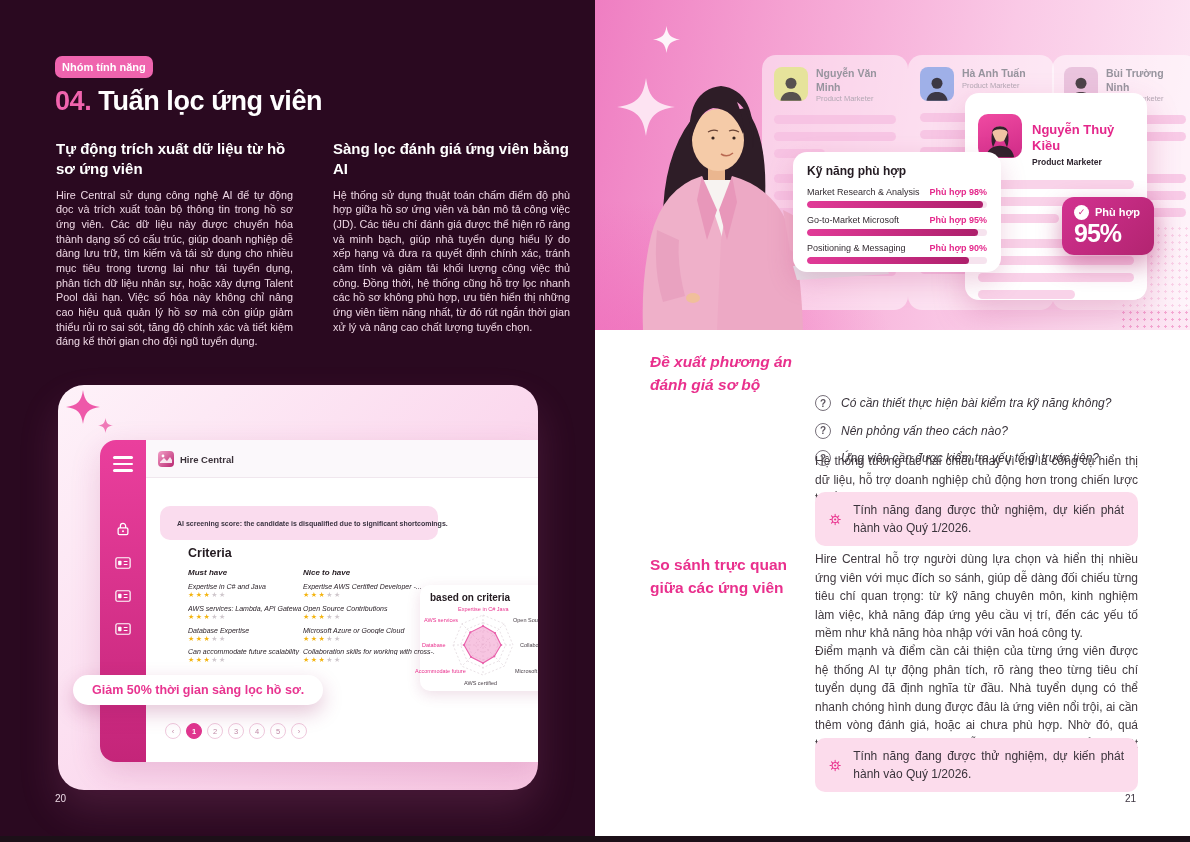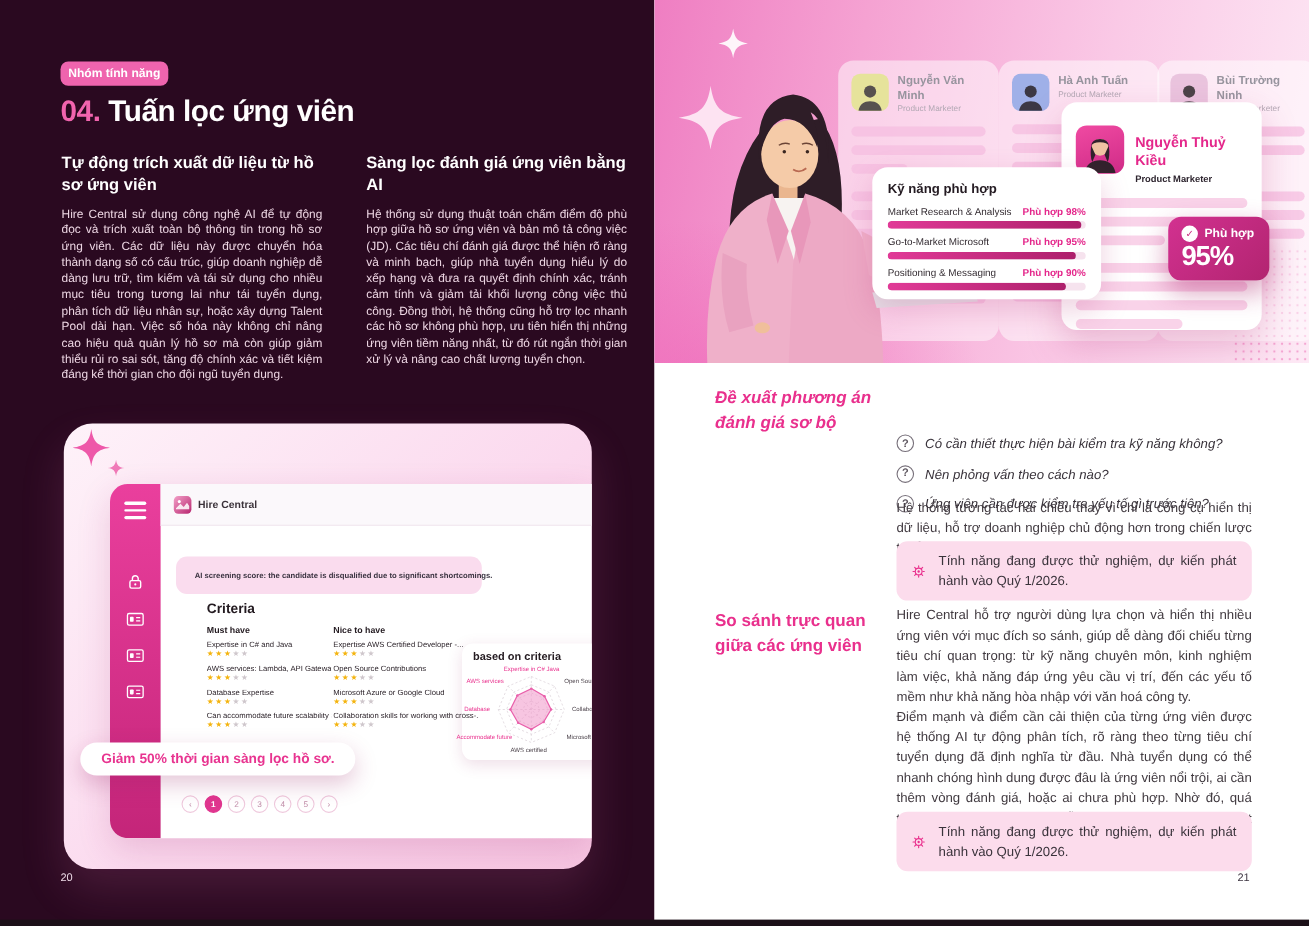--- a/index.html
+++ b/index.html
@@ -29,21 +29,21 @@
   .hamburger i { display:block; height:2.6px; background:#fff; border-radius:2px; margin-bottom:4px; }
   .sb-icon { left:14px; width:18px; height:18px; }
   .app-topbar { left:46px; top:0; width:392px; height:38px; background:#fbf8fb; border-bottom:1px solid #f0e7ee; }
   .app-logo { left:12px; top:11px; width:16px; height:16px; border-radius:4px;
               background:linear-gradient(135deg,#f3a0c8,#b8256f); }
   .app-name { left:34px; top:14px; font-size:9.5px; color:#3b323a; font-weight:600; }
   .app-banner { left:60px; top:66px; width:278px; height:34px; background:#fadcee; border-radius:10px;
                 display:flex; align-items:center; padding:0 10px; gap:7px; }
   .app-banner .txt { font-size:7px; color:#3a3340; font-weight:600; white-space:nowrap; }
   .criteria-title { left:88px; top:106px; font-size:12.5px; font-weight:bold; color:#231a20; }
-  .crit-col { top:128px; }
+  .crit-col { top:128px;font-style:italic; }
   .mh { left:88px; width:113px; } .nh { left:203px; width:132px; }
   .crit-label { font-size:8px; font-weight:bold; color:#231a20; margin-bottom:6px; }
   .crit-item { margin-bottom:5px; }
   .crit-text { font-size:7px; color:#2b2229; white-space:nowrap; overflow:hidden; }
   .stars { font-size:7px; letter-spacing:1.5px; line-height:1.4; }
   .stars .on { color:#f4b40f; } .stars .off { color:#cfc7cc; }
 
   .radar-card { left:320px; top:145px; width:152px; height:106px; background:#fff; border-radius:10px;
                 box-shadow:0 4px 14px rgba(150,40,100,.15); }
   .radar-title { left:10px; top:7px; font-size:10px; font-weight:bold; color:#241b21; white-space:nowrap; }

